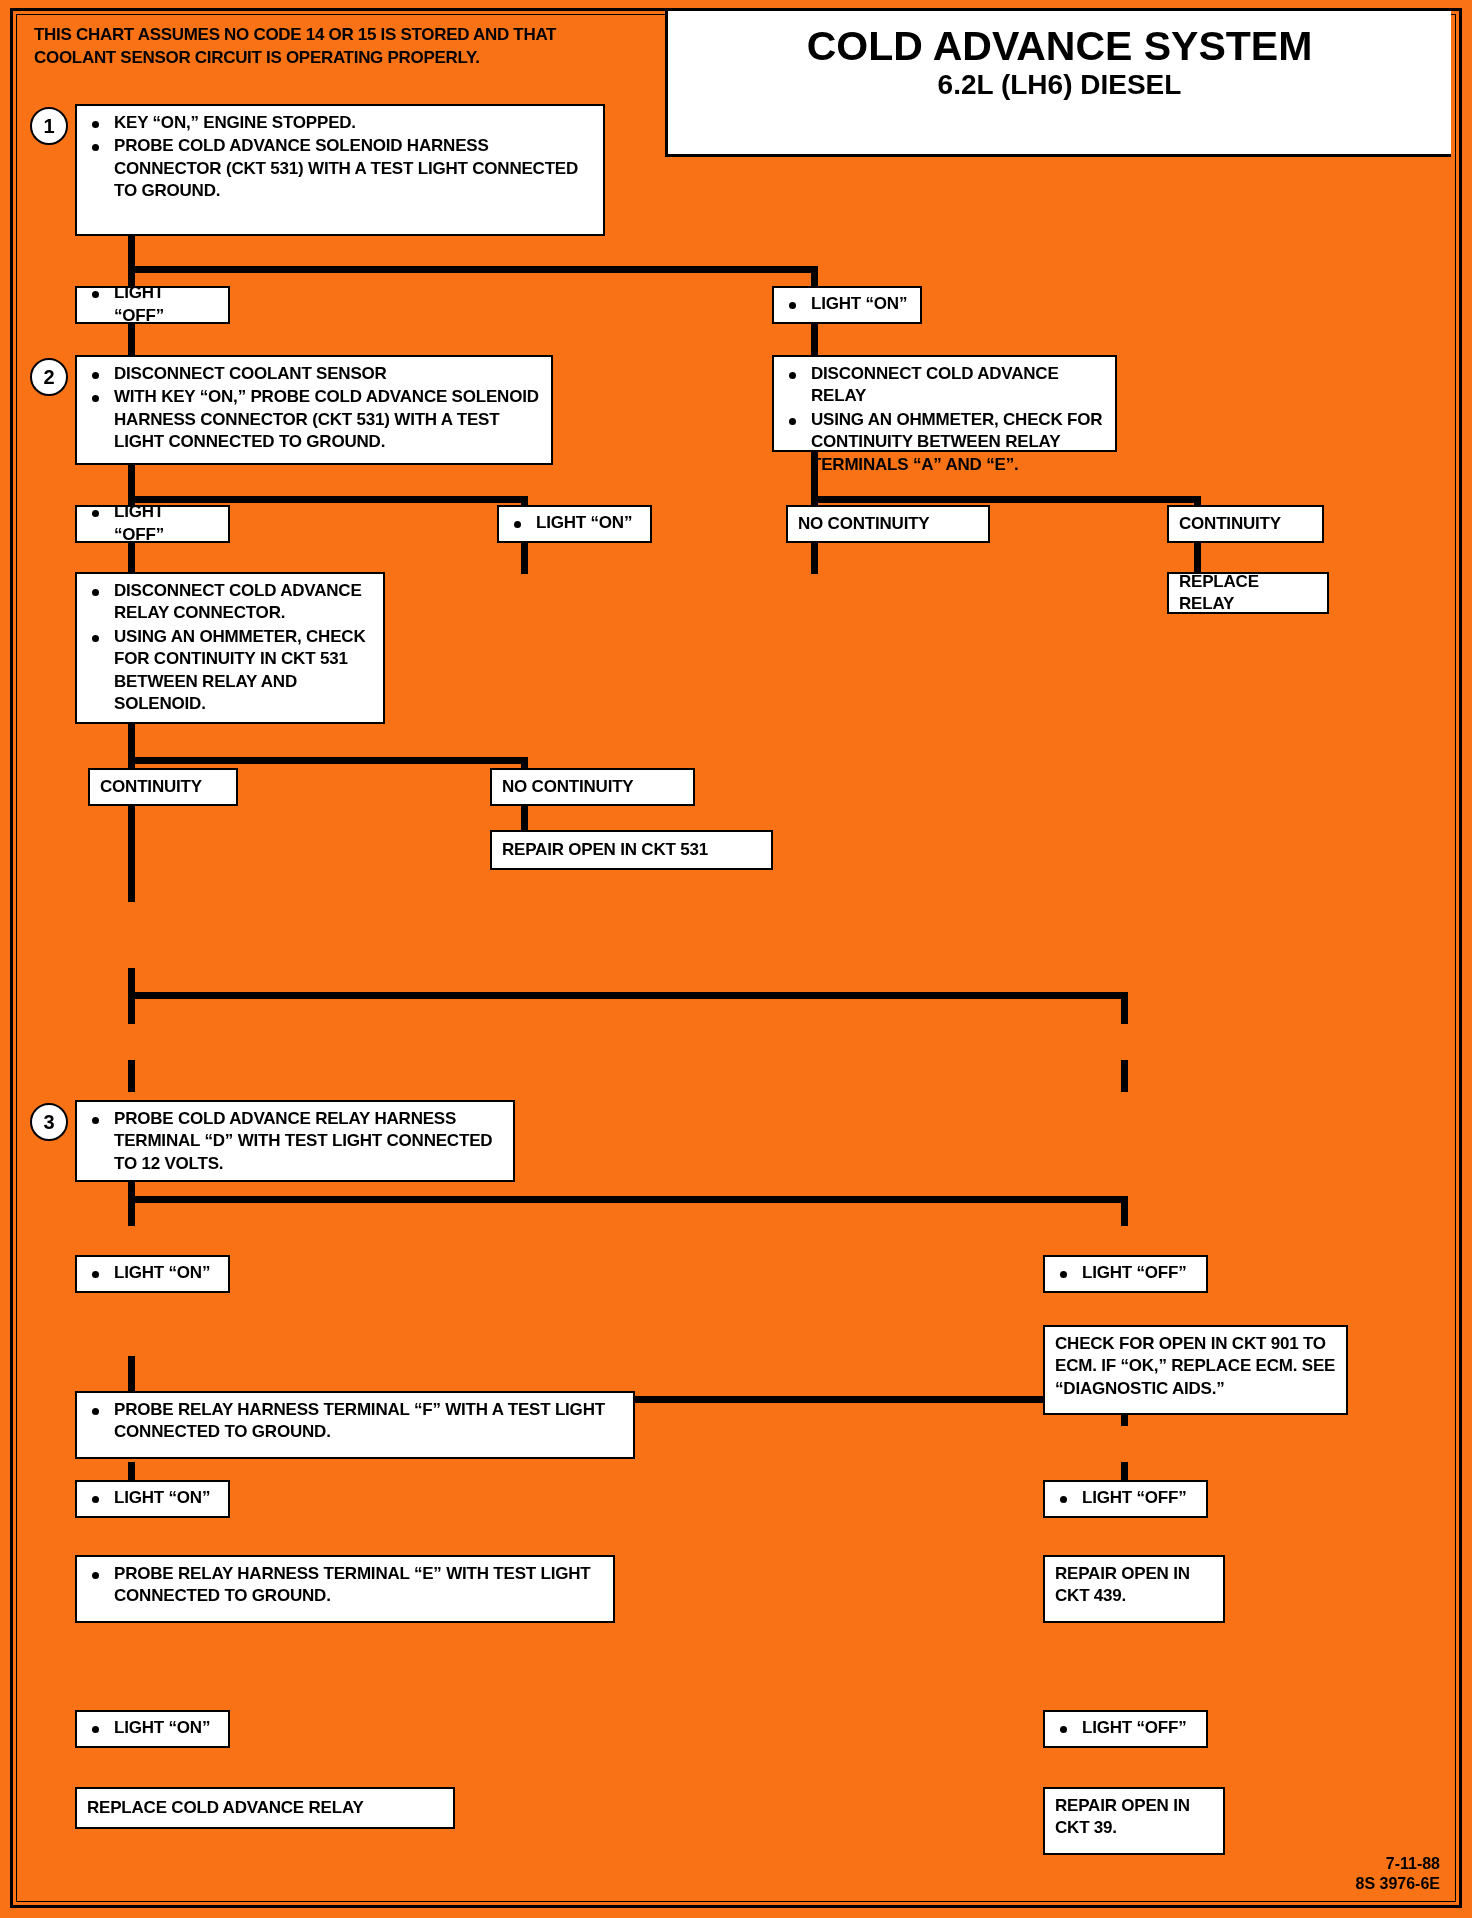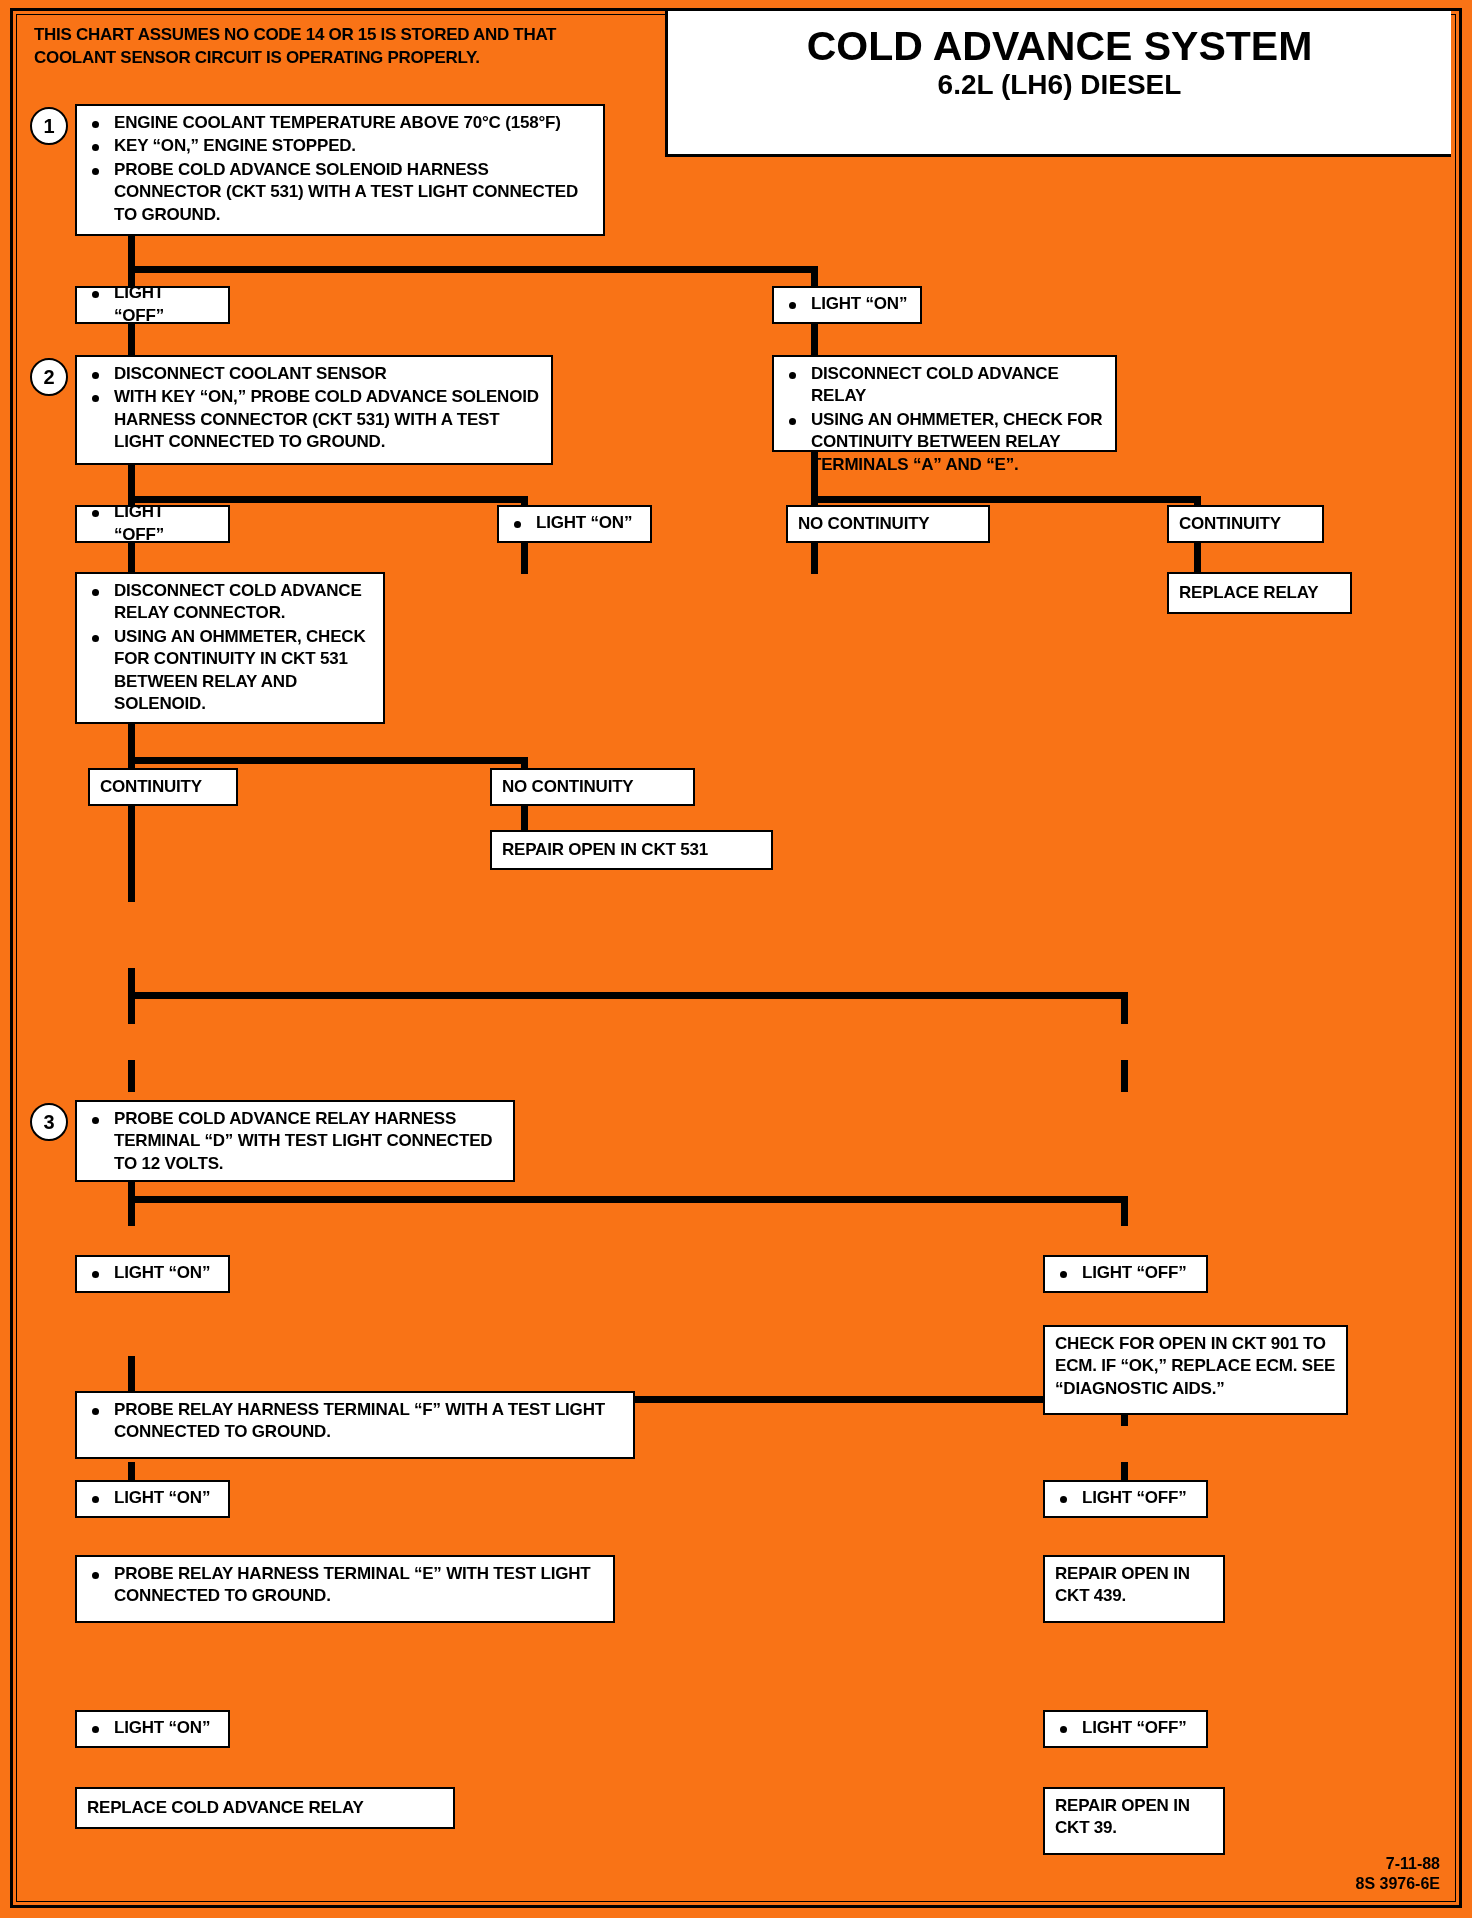--- a/index.html
+++ b/index.html
@@ -205,21 +205,20 @@
   <div class="ln" style="left:1121px; top:1396px; width:7px; height:30px;"></div>
   <div class="ln" style="left:128px; top:1396px; width:7px; height:30px;"></div>
 
   <div class="ln" style="left:128px; top:1462px; width:7px; height:30px;"></div>
 
   <div class="ln" style="left:1121px; top:1462px; width:7px; height:30px;"></div>
 
   <div class="stepnum" style="left:30px; top:107px;">1</div>
   <div class="box t17" style="left:75px; top:104px; width:530px; height:132px;">
     <ul class="bl">
-      <li>ENGINE COOLANT TEMPERATURE ABOVE 70°C (158°F)</li>
       <li>KEY “ON,” ENGINE  STOPPED.</li>
       <li>PROBE COLD ADVANCE SOLENOID HARNESS CONNECTOR (CKT 531) WITH A TEST LIGHT CONNECTED TO GROUND.</li>
     </ul>
   </div>
 
   <div class="box t17" style="left:75px; top:286px; width:155px; height:38px; display:flex; align-items:center;">
     <ul class="bl" style="width:100%;">
       <li>LIGHT “OFF”</li>
     </ul>
   </div>
@@ -263,21 +262,21 @@
 
   <div class="box t17" style="left:75px; top:572px; width:310px; height:152px;">
     <ul class="bl">
       <li>DISCONNECT COLD ADVANCE RELAY CONNECTOR.</li>
       <li>USING AN OHMMETER, CHECK FOR CONTINUITY IN CKT 531 BETWEEN RELAY AND SOLENOID.</li>
     </ul>
   </div>
 
 
 
-  <div class="box t17" style="left:1167px; top:572px; width:185px; height:42px; display:flex; align-items:center;">
+  <div class="box t17" style="left:1167px; top:572px; width:162px; height:42px; display:flex; align-items:center;">
     <span class="nobullet">REPLACE RELAY</span>
   </div>
 
   <div class="box t17" style="left:88px; top:768px; width:150px; height:38px; display:flex; align-items:center;">
     <span class="nobullet">CONTINUITY</span>
   </div>
   <div class="box t17" style="left:490px; top:768px; width:205px; height:38px; display:flex; align-items:center;">
     <span class="nobullet">NO CONTINUITY</span>
   </div>
 

